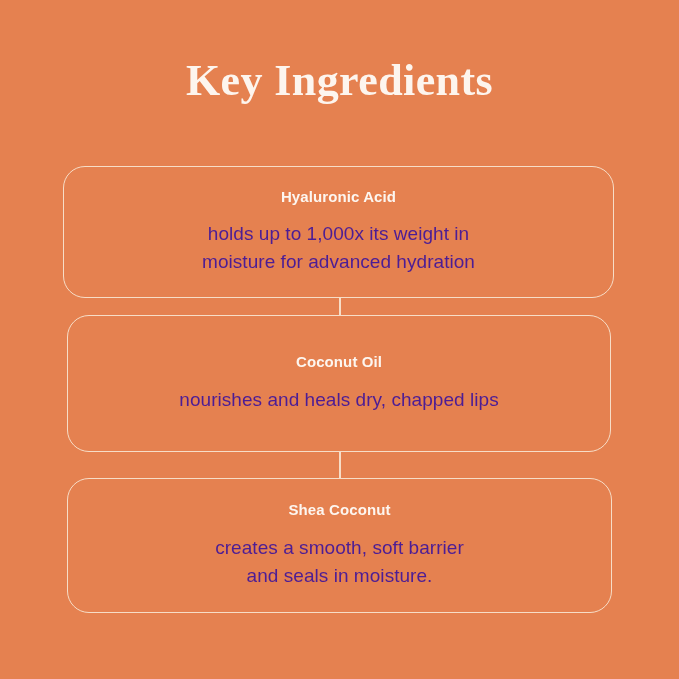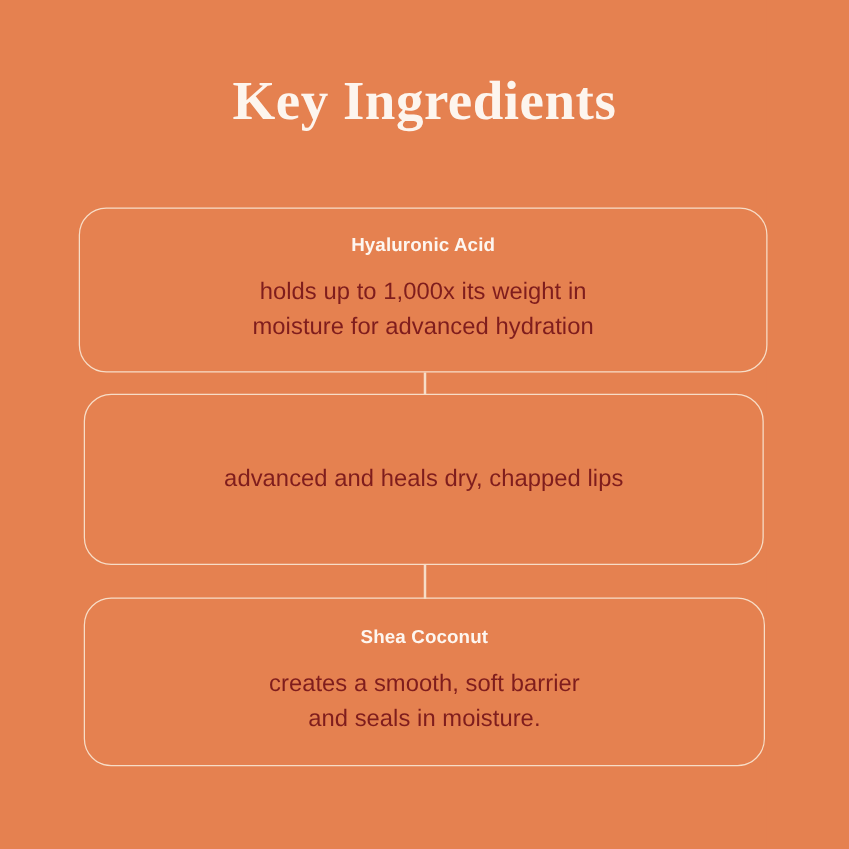--- a/index.html
+++ b/index.html
@@ -64,21 +64,21 @@
     letter-spacing: 0.1px;
     text-align: center;
     line-height: 1.2;
     white-space: nowrap;
   }
 
   .card-body {
     font-family: "Liberation Sans", sans-serif;
     font-size: 19px;
     font-weight: 400;
-    color: #7f1d1d;
+    color: #4c1d95;
     text-align: center;
     line-height: 1.45;
     letter-spacing: 0.05px;
     white-space: pre-line;
   }
 
   .card-1 .card-heading { margin-bottom: 14px; }
   .card-2 .card-heading { margin-bottom: 15px; }
   .card-3 .card-heading { margin-bottom: 15px; }
 
@@ -101,21 +101,22 @@
 
   <div class="card card-1">
     <div class="card-heading">Hyaluronic Acid</div>
     <div class="card-body">holds up to 1,000x its weight in
 moisture for advanced hydration</div>
   </div>
 
   <div class="connector connector-1"></div>
 
   <div class="card card-2">
-    <div class="card-body">advanced and heals dry, chapped lips</div>
+    <div class="card-heading">Coconut Oil</div>
+    <div class="card-body">nourishes and heals dry, chapped lips</div>
   </div>
 
   <div class="connector connector-2"></div>
 
   <div class="card card-3">
     <div class="card-heading">Shea Coconut</div>
     <div class="card-body">creates a smooth, soft barrier
 and seals in moisture.</div>
   </div>
 

